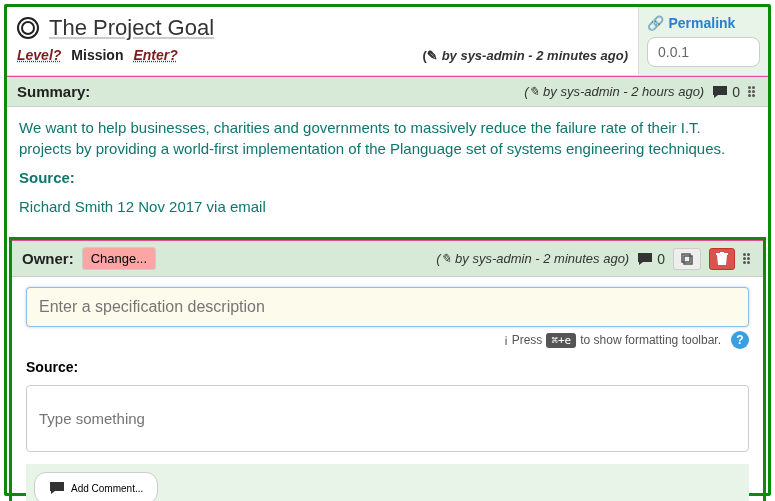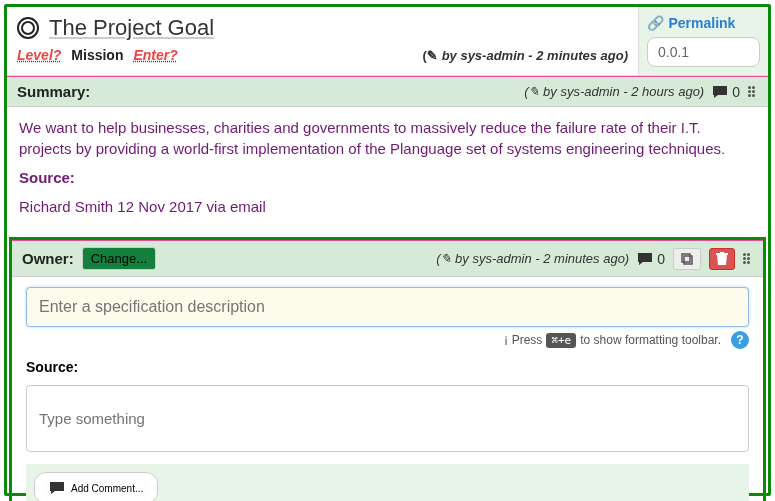--- a/index.html
+++ b/index.html
@@ -5,38 +5,38 @@
 * { box-sizing: border-box; margin: 0; padding: 0; }
 body { font-family: Arial, Helvetica, sans-serif; font-size: 14px; background: #fff; width: 775px; height: 501px; overflow: hidden; position: relative; }
 .page { border: 3px solid #0b8a0b; border-radius: 2px; margin: 4px; height: 492px; display: flex; flex-direction: column; }
 .top-row { display: flex; border-bottom: 1px solid #ddd; }
 .title-block { flex: 1; padding: 8px 10px 4px 10px; }
 .title-line { display: flex; align-items: center; gap: 10px; }
 .target-icon { width: 22px; height: 22px; border: 2px solid #222; border-radius: 50%; display: flex; align-items: center; justify-content: center; position: relative; }
 .target-icon::after { content:""; width:10px; height:10px; border:2px solid #222; border-radius:50%; }
 .title-text { font-size: 22px; font-weight: 400; color: #333; text-decoration: underline; text-decoration-color: #ccc; }
 .meta-line { display: flex; align-items: center; gap: 10px; margin-top: 6px; font-size: 14px; }
-.red-link { color: #ef4444; font-weight: bold; font-style: italic; text-decoration: underline dotted #d00000; }
+.red-link { color: #7f1d1d; font-weight: bold; font-style: italic; text-decoration: underline dotted #d00000; }
 .mission { font-weight: bold; color: #222; }
 .byline { margin-left: auto; font-style: italic; font-weight: bold; color: #333; font-size: 13px; display: flex; align-items: center; gap: 4px; }
 .byline .pen { font-style: normal; }
 .permalink-box { width: 130px; border-left: 1px solid #ddd; background: #e8f4e8; padding: 8px; display: flex; flex-direction: column; gap: 6px; }
 .permalink-link { color: #2a7fd4; font-weight: bold; font-size: 14px; display: flex; align-items: center; gap: 4px; cursor: pointer; }
 .version-box { background: #fff; border: 1px solid #ccc; border-radius: 8px; padding: 6px 10px; font-size: 14px; color: #666; }
 .section-header { background: #d7ead7; display: flex; align-items: center; padding: 6px 10px; gap: 8px; border-top: 1px solid #ec4899; border-bottom: 1px solid #ccc; }
 .section-header .title { font-weight: bold; color: #222; font-size: 15px; }
 .section-header .by { margin-left: auto; font-style: italic; color: #333; font-size: 13px; }
 .comment-badge { display: flex; align-items: center; gap: 4px; font-size: 14px; color: #333; }
 .drag-handle { width: 10px; display: flex; flex-wrap: wrap; gap: 1px; cursor: grab; }
 .drag-handle span { width:3px; height:3px; background:#555; border-radius:50%; }
-.summary-body { padding: 10px 12px; font-size: 15px; color: #701a75; line-height: 1.4; }
+.summary-body { padding: 10px 12px; font-size: 15px; color: #0f766e; line-height: 1.4; }
 .summary-body p { margin-bottom: 8px; }
 .source-label { font-weight: bold; margin-top: 8px; margin-bottom: 4px; }
 .owner-wrap { border: 3px solid #0b8a0b; margin: 2px 2px 4px 2px; }
-.change-btn { background: #15803d; border: 1px solid #ccc; border-radius: 3px; padding: 3px 8px; font-size: 13px; cursor: pointer; text-align: center; }
+.change-btn { background: #fca5a5; border: 1px solid #ccc; border-radius: 3px; padding: 3px 8px; font-size: 13px; cursor: pointer; text-align: center; }
 .icon-btn { background: #eee; border: 1px solid #ccc; border-radius: 3px; padding: 3px 6px; cursor: pointer; display: flex; align-items: center; justify-content: center; }
 .icon-btn.red { background: #d9534f; border-color: #c9302c; color: #fff; }
 .owner-body { padding: 10px 14px; }
 .spec-input { width: 100%; background: #fdfcec; border: 1px solid #8fbde6; border-radius: 4px; padding: 10px 12px; font-size: 16px; color: #0f172a; margin-bottom: 4px; box-shadow: 0 0 3px rgba(100,160,220,0.5); }
 .hint-row { display: flex; justify-content: flex-end; align-items: center; gap: 4px; font-size: 12px; color: #555; margin-bottom: 10px; }
 .kbd { background: #555; color: #fff; border-radius: 3px; padding: 1px 5px; font-size: 11px; font-family: monospace; }
 .help-icon { width: 18px; height: 18px; background: #3a9fe0; color: #fff; border-radius: 50%; display: flex; align-items: center; justify-content: center; font-weight: bold; font-size: 12px; margin-left: 6px; }
 .source-input { width: 100%; background: #fff; border: 1px solid #ccc; border-radius: 4px; padding: 24px 12px; font-size: 15px; color: #999; margin-top: 6px; }
 .comment-bar { background: #e8f4e8; padding: 8px; margin-top: 12px; }
 .add-comment-btn { background: #fff; border: 1px solid #ccc; border-radius: 12px; padding: 8px 14px; font-size: 10px; cursor: pointer; display: flex; align-items: center; gap: 6px; }

